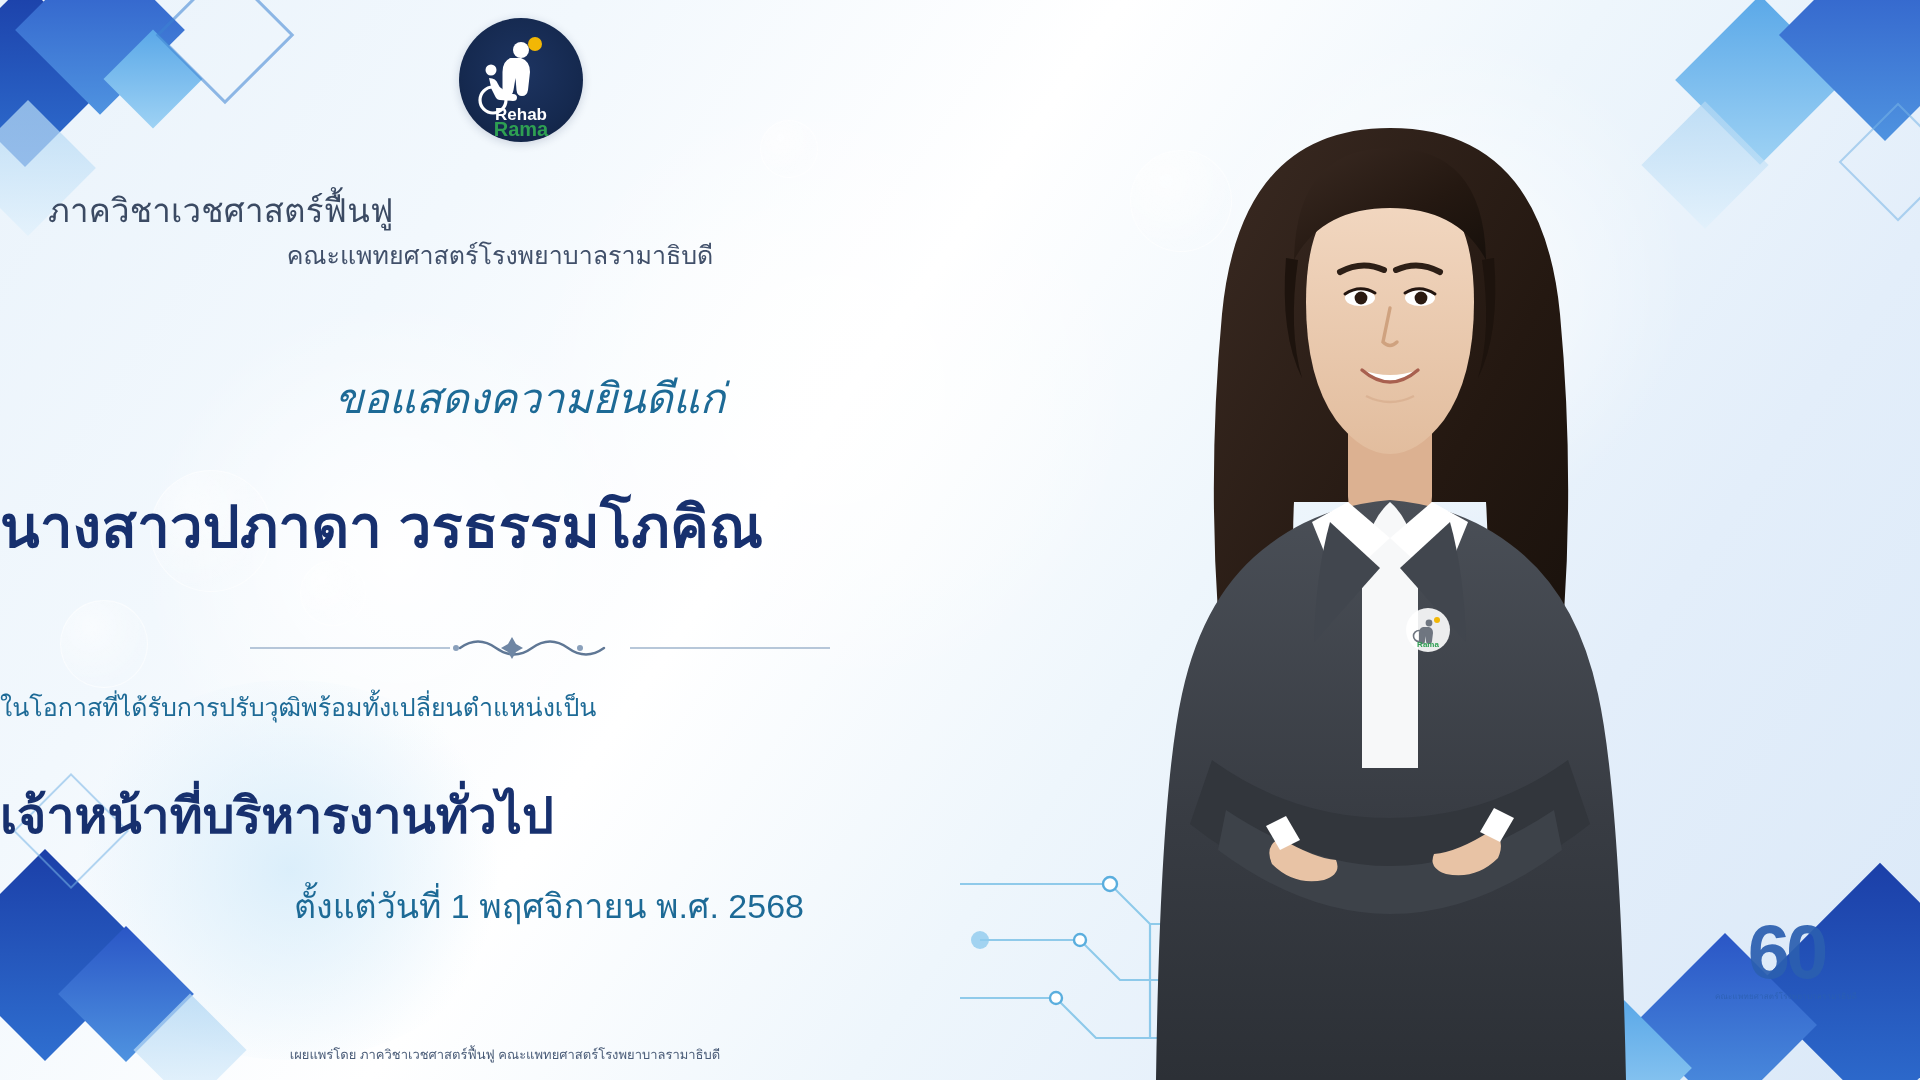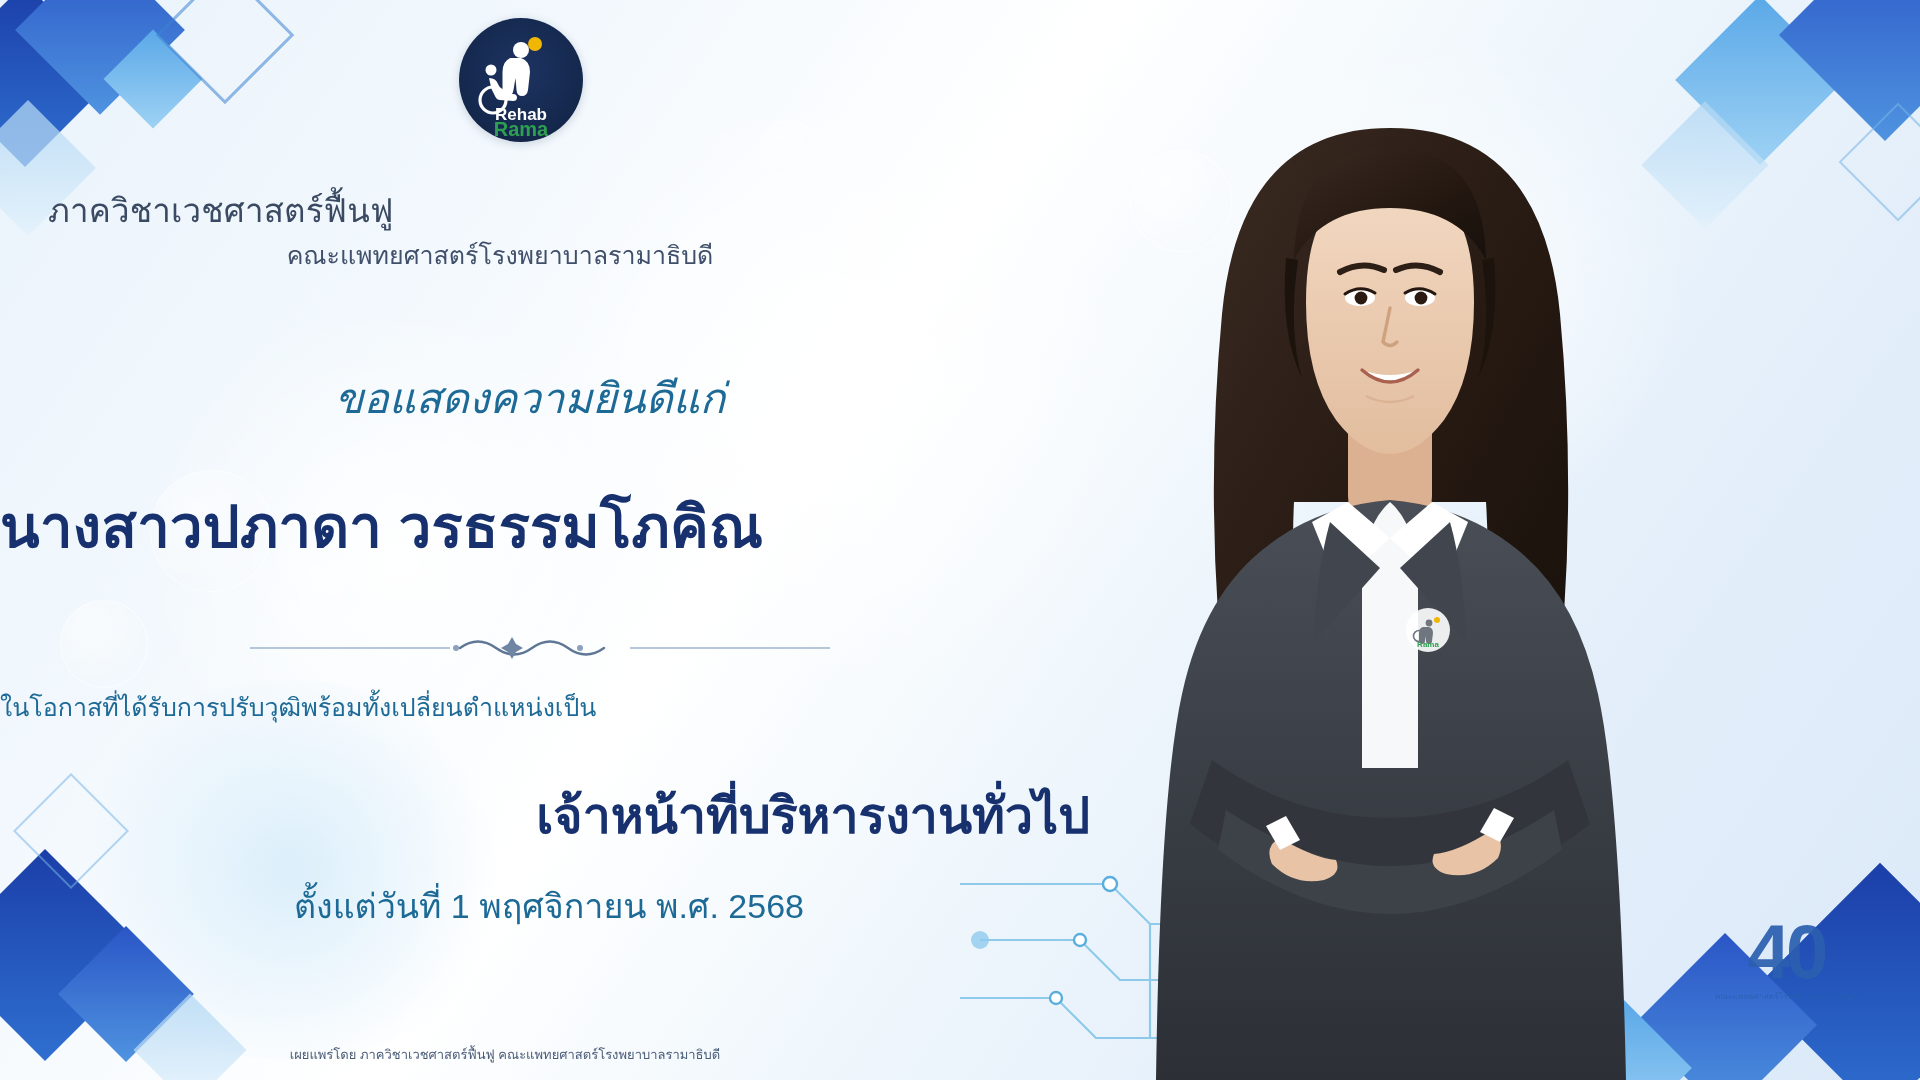--- a/index.html
+++ b/index.html
@@ -135,21 +135,21 @@
     top: 692px;
     text-align: left;
     color: #1d6a96;
     font-size: 25px;
     line-height: 1.25;
   }
   .position {
     position: absolute;
     left: 0; width: 1090px;
     top: 786px;
-    text-align: right;
+    text-align: left;
     color: #17306e;
     font-size: 50px;
     font-weight: bold;
     line-height: 1.2;
   }
   .effective {
     position: absolute;
     left: 4px; width: 1090px;
     top: 886px;
     text-align: center;
@@ -380,19 +380,19 @@
       <path d="M360 238 l-7 34 q7 7 14 0" fill="none" stroke="#cfa27f" stroke-width="3.4" stroke-linecap="round"></path>
 
       <path d="M332 300 q28 22 56 0 q-28 10 -56 0 z" fill="#ffffff"></path>
       <path d="M332 300 q28 24 56 0" fill="none" stroke="#a8604f" stroke-width="3.4" stroke-linecap="round"></path>
 
       <path d="M336 326 q24 12 48 0" fill="none" stroke="#d4a888" stroke-width="2.4" opacity=".6"></path>
     </svg>
   </div>
 
   <div class="anniversary">
-    <div class="anniv-num">40</div>
+    <div class="anniv-num">60</div>
     <div class="anniv-cap">คณะแพทยศาสตร์โรงพยาบาลรามาธิบดี</div>
   </div>
 
   <div class="footer-note">เผยแพร่โดย ภาควิชาเวชศาสตร์ฟื้นฟู คณะแพทยศาสตร์โรงพยาบาลรามาธิบดี</div>
 
 </div>
 
 </body></html>

